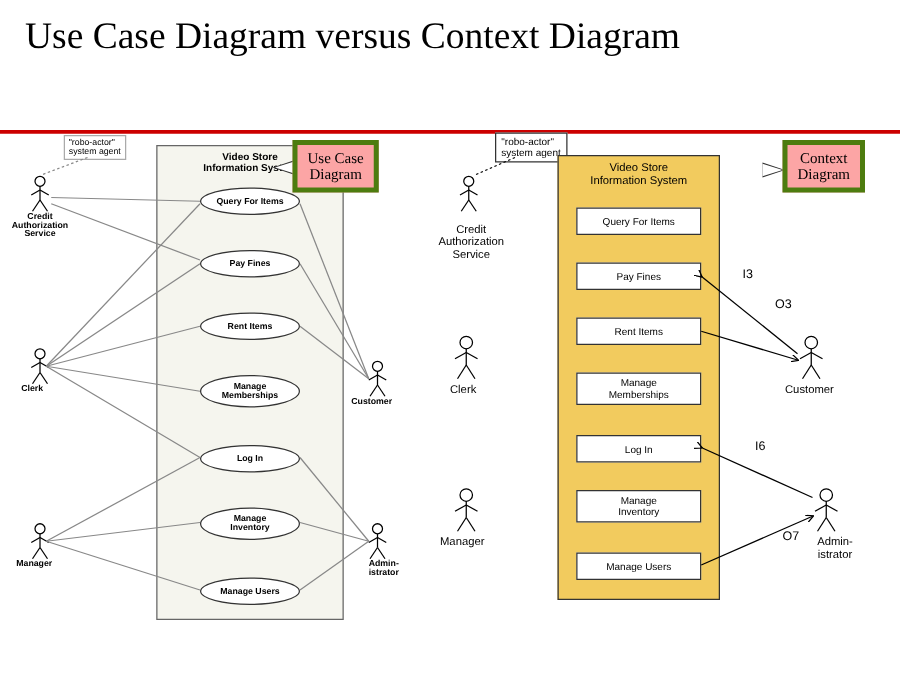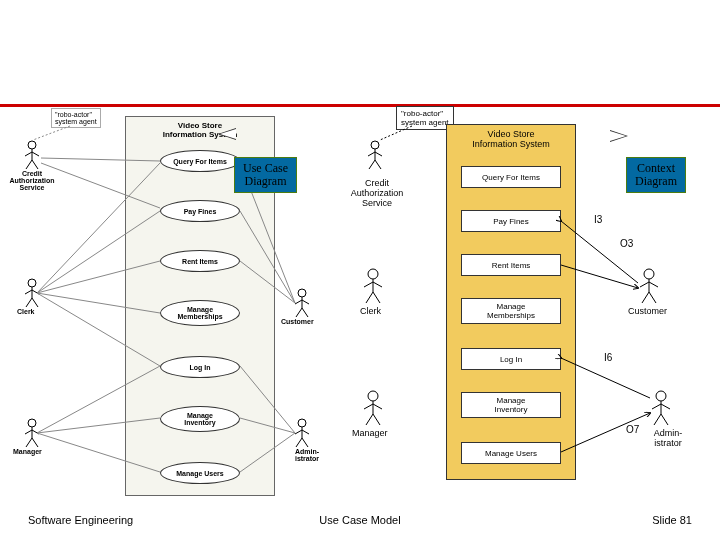--- a/index.html
+++ b/index.html
@@ -24,35 +24,36 @@
   
   .right-dia { position: absolute; left: 330px; top: -10px; width: 380px; height: 400px; font-family: Arial, sans-serif; }
   .right-dia .sysbox { position: absolute; left: 116px; top: 26px; width: 130px; height: 356px; border: 1px solid #333; background: #f2cb5e; }
   .right-dia .sysbox .systitle { font-size: 9px; text-align: center; padding: 4px 2px; }
   .right-dia .ucbox { position: absolute; border: 1px solid #333; background: #fff; font-size: 8px; text-align: center; display: flex; align-items: center; justify-content: center; width: 100px; height: 22px; }
   .right-dia .note { position: absolute; font-size: 8px; border: 1px solid #333; padding: 2px 4px; background: #fff; }
   .right-dia .actor-label { position: absolute; font-size: 9px; text-align: center; }
   .right-dia .io { position: absolute; font-size: 10px; }
 
   
-  .callout { position: absolute; background: #0369a1; border: 1px solid #4d7c0f; padding: 4px 8px; font-size: 12px; text-align: center; font-family: 'Times New Roman', serif; z-index: 50; margin-top: 45px; }
+  .callout { position: absolute; background: #fca5a5; border: 4px solid #4d7c0f; padding: 4px 8px; font-size: 12px; text-align: center; font-family: 'Times New Roman', serif; z-index: 50; }
   .callout-tail { position: absolute; width: 0; height: 0; z-index: 49; }
   .tail-left { border-top: 6px solid transparent; border-bottom: 6px solid transparent; border-right: 18px solid #333; }
   .tail-left::after { content:''; position:absolute; left:2px; top:-5px; border-top:5px solid transparent; border-bottom:5px solid transparent; border-right:16px solid #fff; }
   .tail-right { border-top: 6px solid transparent; border-bottom: 6px solid transparent; border-left: 18px solid #333; }
   .tail-right::after { content:''; position:absolute; right:2px; top:-5px; border-top:5px solid transparent; border-bottom:5px solid transparent; border-left:16px solid #fff; }
 
   svg.actor { position: absolute; width: 22px; height: 36px; }
   svg.actor-sm { position: absolute; width: 18px; height: 30px; }
   svg.lines { position: absolute; left:0; top:0; pointer-events:none; }
 </style>
 </head>
 <body>
 
 <div class="slide">
+  <div class="title">Use Case Diagram versus Context Diagram</div>
   <div class="redline"></div>
 
   <div class="content">
 
     <div class="callout" style="left:234px; top:4px; line-height:1.1;">Use Case<br>Diagram</div>
     <div class="callout-tail tail-left" style="left:218px; top:20px;"></div>
 
     <div class="callout" style="left:626px; top:4px; line-height:1.1;">Context<br>Diagram</div>
     <div class="callout-tail tail-right" style="left:610px; top:22px;"></div>
 
@@ -223,18 +224,13 @@
           <line x1="231" y1="123" x2="308" y2="185" marker-start="url(#ah)"></line>
           <line x1="231" y1="167" x2="308" y2="190" marker-end="url(#ah)"></line>
           <line x1="231" y1="260" x2="320" y2="300" marker-start="url(#ah)"></line>
           <line x1="231" y1="354" x2="320" y2="315" marker-end="url(#ah)"></line>
         </g>
       </svg>
     </div>
 
   </div>
 
-  <div class="footer">
-    <span class="footer-left">Software Engineering</span>
-    <span class="footer-center">Use Case Model</span>
-    <span class="footer-right">Slide 81</span>
-  </div>
 </div>
 
 </body></html>

